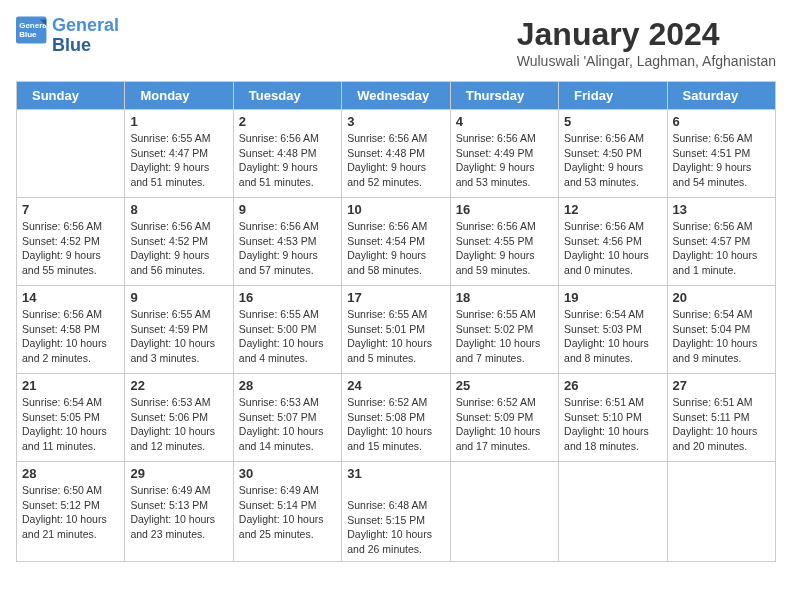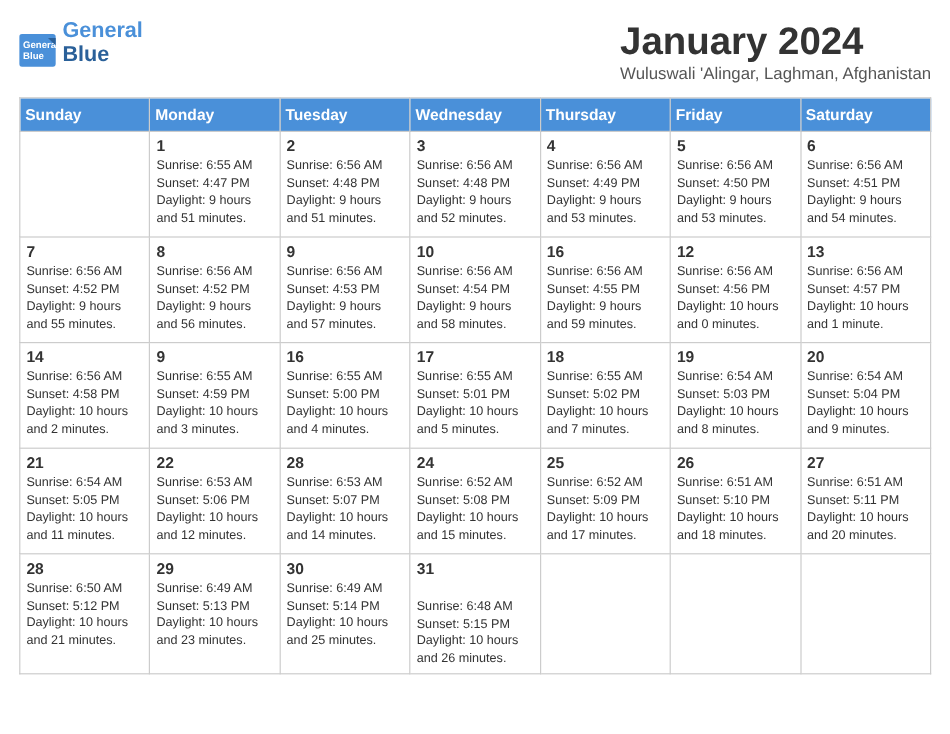--- a/index.html
+++ b/index.html
@@ -11,21 +11,21 @@
       padding: 16px;
     }
     .header {
       display: flex;
       justify-content: space-between;
       align-items: flex-start;
       margin-bottom: 12px;
     }
     .logo {
       display: flex;
-      align-items: flex-end;
+      align-items: flex-start;
       gap: 4px;
     }
     .logo-text {
       font-size: 18px;
       font-weight: bold;
       color: #333;
       line-height: 1.1;
     }
     .logo-text span {
       color: #4a90d9;
@@ -49,21 +49,21 @@
     table {
       width: 100%;
       border-collapse: collapse;
       table-layout: fixed;
     }
     th {
       background-color: #4a90d9;
       color: #fff;
       font-size: 13px;
       font-weight: bold;
-      padding: 6px 4px;
+      padding: 6px 15px;
       text-align: left;
       border: 1px solid #ccc;
     }
     td {
       vertical-align: top;
       border: 1px solid #ccc;
       padding: 4px 5px;
       height: 88px;
       font-size: 11px;
       color: #333;

